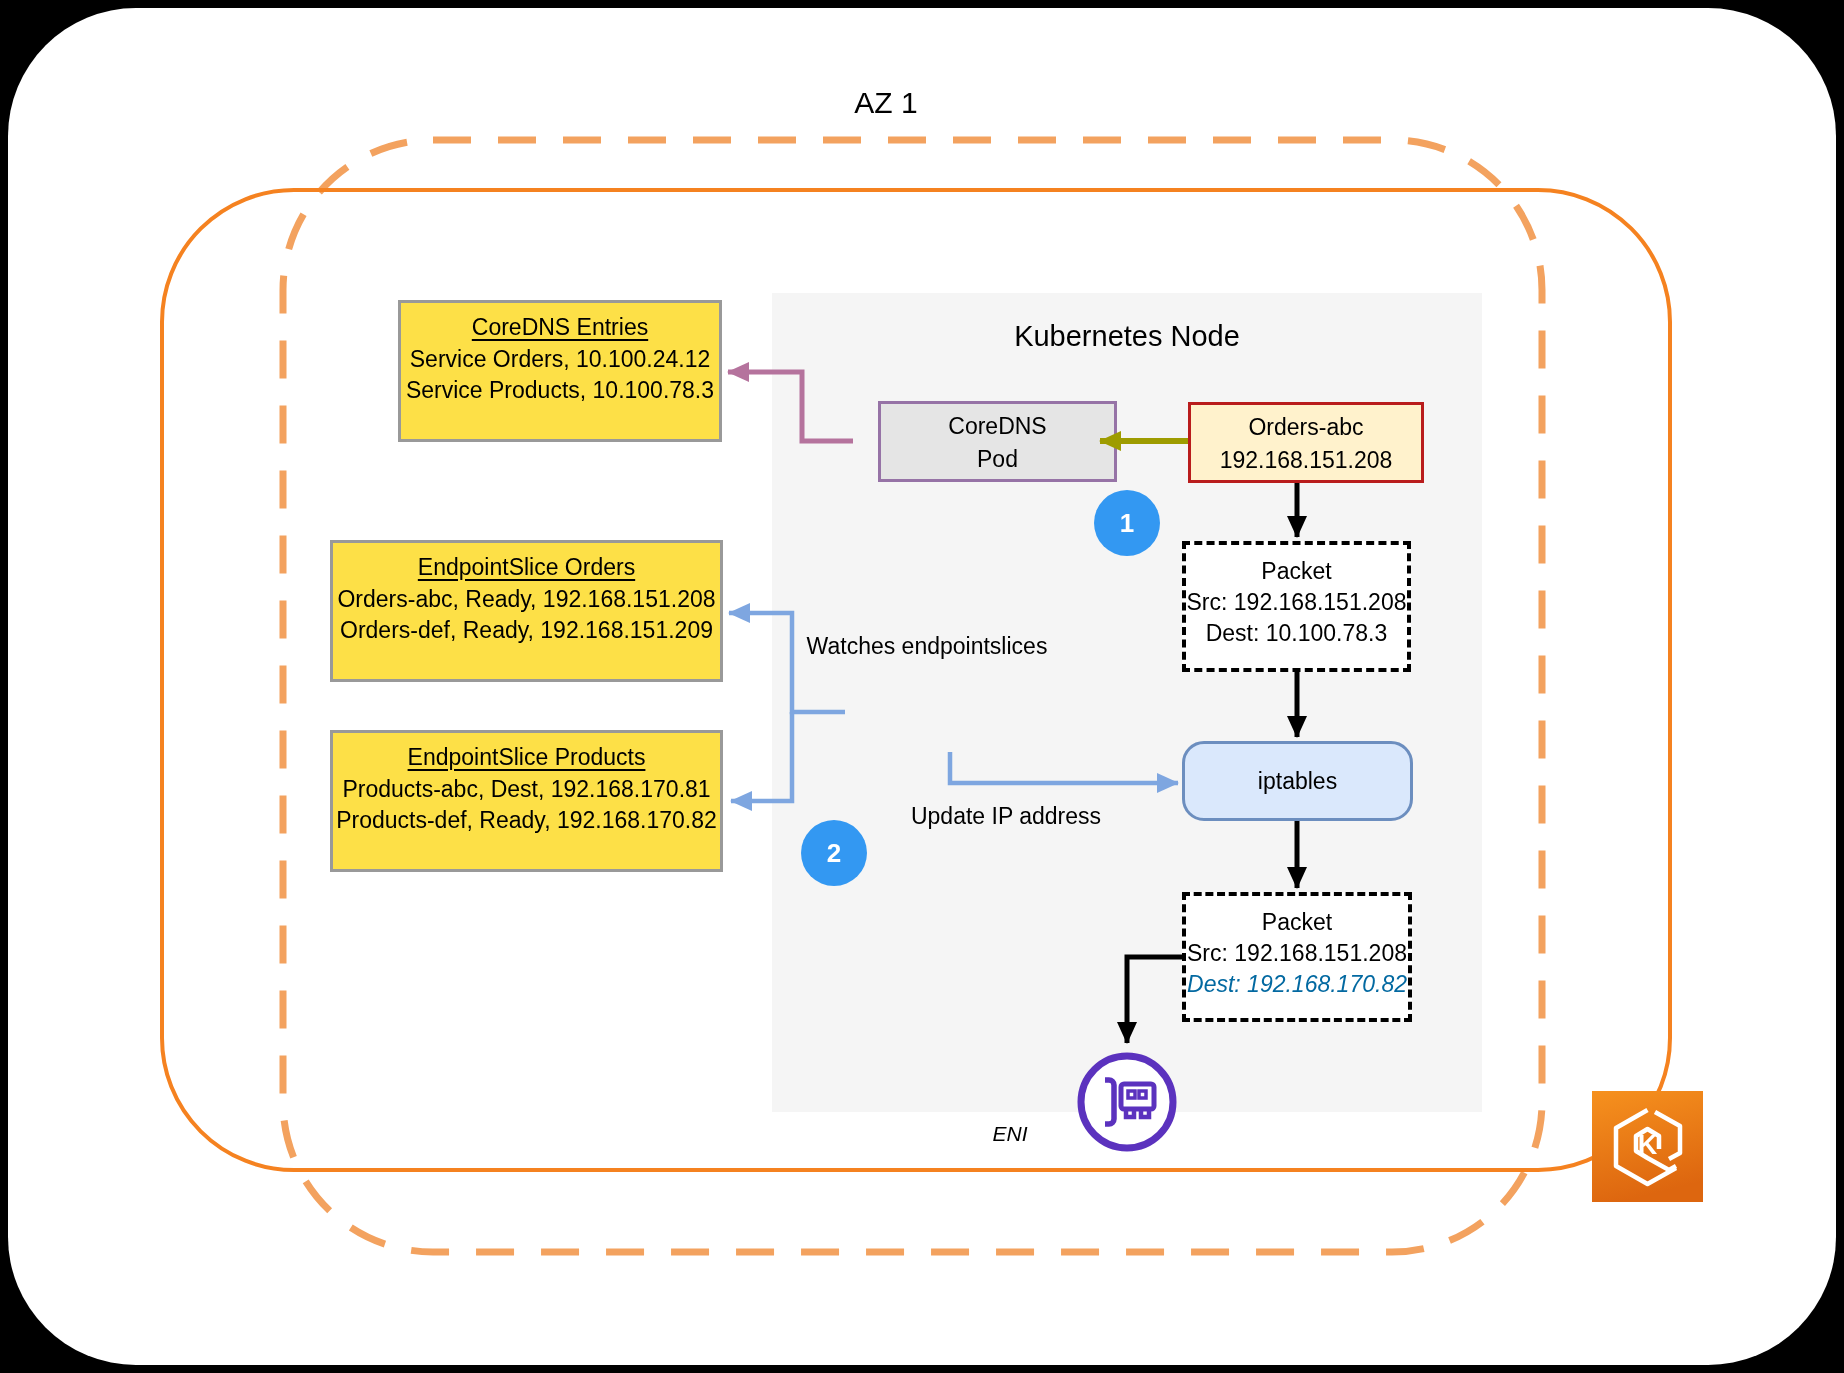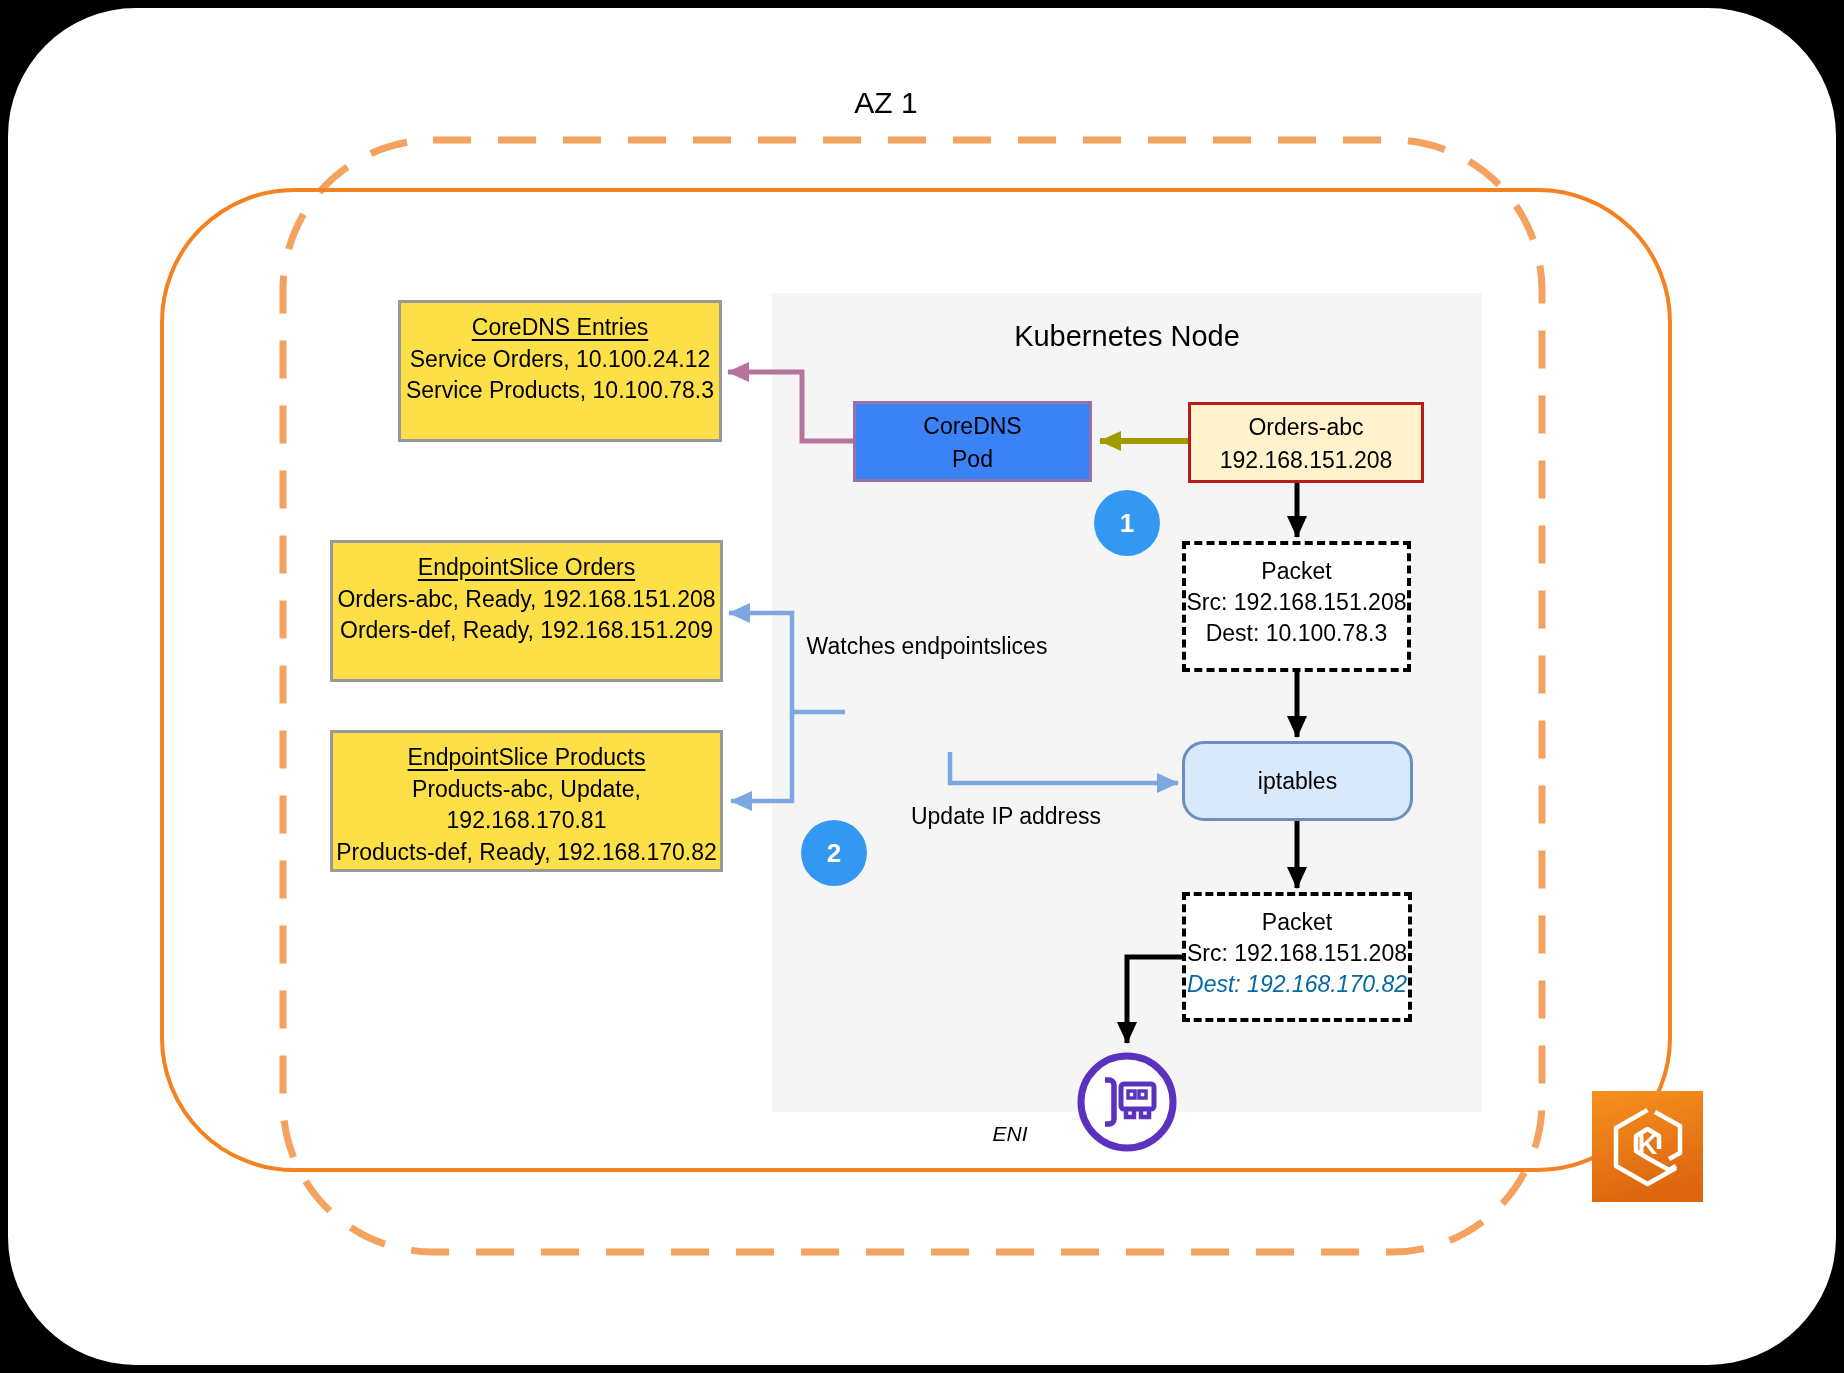--- a/index.html
+++ b/index.html
@@ -7,21 +7,21 @@
          font-family:"Liberation Sans", sans-serif;color:#000;}
   .sheet{position:absolute;left:8px;top:8px;right:8px;bottom:8px;background:#fff;border-radius:128px;}
   .abs{position:absolute;}
   .node-region{left:772px;top:293px;width:710px;height:819px;background:#f5f5f5;}
   .node-title{left:772px;top:320px;width:710px;text-align:center;font-size:29px;}
   .az-label{left:786px;top:86px;width:200px;text-align:center;font-size:30px;}
   .infobox{background:#fde047;border:3px solid #999;box-sizing:border-box;text-align:center;
            font-size:23px;line-height:31.5px;padding-top:9px;}
   .infobox .title{text-decoration:underline;text-underline-offset:4px;}
   .nodebox{box-sizing:border-box;text-align:center;font-size:23px;}
-  .pod-box{left:853px;top:401px;width:239px;height:81px;background:#3b82f6;border:3px solid #9673a6;
+  .pod-box{left:878px;top:401px;width:239px;height:81px;background:#e5e5e5;border:3px solid #9673a6;
            line-height:33px;padding-top:6px;}
   .orders-box{left:1188px;top:402px;width:236px;height:81px;background:#fff2cc;border:3px solid #b91c1c;
            line-height:33px;padding-top:6px;}
   .kp-box{left:845px;top:672px;width:232px;height:80px;background:#dae8fc;border:3px solid #6c8ebf;
           line-height:74px;}
   .ipt-box{left:1182px;top:741px;width:231px;height:80px;background:#dae8fc;border:3px solid #6c8ebf;
           line-height:74px;border-radius:22px;}
   .packet{background:#fff;border:4px dashed #000;box-sizing:border-box;text-align:center;
           font-size:23px;line-height:31px;padding-top:11px;}
   .packet1{left:1182px;top:541px;width:229px;height:131px;}
@@ -56,21 +56,21 @@
   </div>
 
   <div class="abs infobox" style="left:330px;top:540px;width:393px;height:142px;">
     <div class="title">EndpointSlice Orders</div>
     <div>Orders-abc, Ready, 192.168.151.208</div>
     <div>Orders-def, Ready, 192.168.151.209</div>
   </div>
 
   <div class="abs infobox" style="left:330px;top:730px;width:393px;height:142px;">
     <div class="title">EndpointSlice Products</div>
-    <div>Products-abc, Update, 192.168.170.81</div>
+    <div>Products-abc, Dest, 192.168.170.81</div>
     <div>Products-def, Ready, 192.168.170.82</div>
   </div>
 
   <div class="abs nodebox pod-box">
     <div>CoreDNS</div>
     <div>Pod</div>
   </div>
 
   <div class="abs nodebox orders-box">
     <div>Orders-abc</div>

